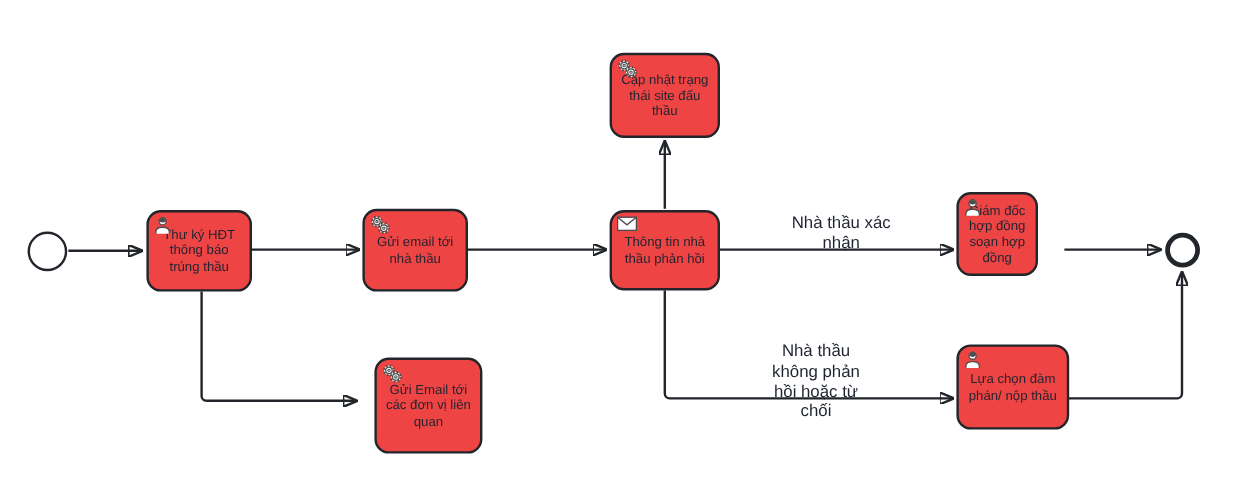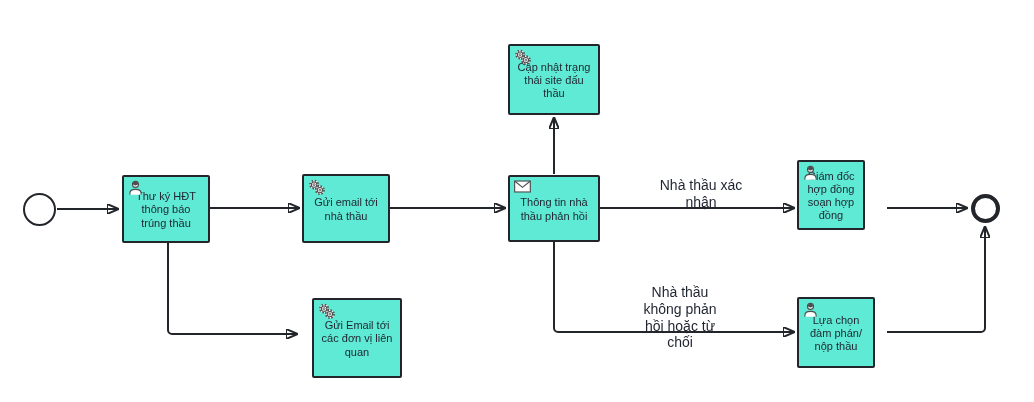--- a/index.html
+++ b/index.html
@@ -9,23 +9,23 @@
     background:#ffffff;
     font-family:"Liberation Sans","DejaVu Sans",sans-serif;
     color:#1f2430;
     overflow:hidden;
   }
   .connectors{position:absolute;left:0;top:0;}
   .connectors path{stroke:#22252a;stroke-width:2;fill:none;}
   .task{
     position:absolute;
     box-sizing:border-box;
-    background:#5eead4;
+    background:#ef4444;
     border:2px solid #22252a;
-    border-radius:2px;
+    border-radius:12px;
     display:flex;align-items:center;justify-content:center;
     text-align:center;
     font-size:11px;line-height:1.2;
     padding:4px 5px 2px 5px;
   }
   .task-icon{position:absolute;top:3px;left:4px;}
   .event{
     position:absolute;box-sizing:border-box;
     border-radius:50%;background:#ffffff;
   }
@@ -39,21 +39,21 @@
   }
   .flow-label.confirm{left:656px;top:177px;width:90px;}
   .flow-label.reject{left:634px;top:284px;width:92px;}
   
   .t0{left:122px;top:175px;width:88px;height:68px;}
   .t1{left:302px;top:174px;width:88px;height:69px;}
   .t2{left:312px;top:298px;width:90px;height:80px;}
   .t3{left:508px;top:44px;width:92px;height:71px;}
   .t4{left:508px;top:175px;width:92px;height:67px;}
   .t5{left:797px;top:160px;width:68px;height:70px;}
-  .t6{left:797px;top:297px;width:78px;height:71px;}
+  .t6{left:797px;top:287px;width:94px;height:71px;}
 </style>
 </head>
 <body>
 
 <div class="canvas">
 
   <svg width="0" height="0" style="position:absolute" aria-hidden="true">
     <defs>
       <symbol id="sym-user" viewBox="0 0 15 15">
         <circle cx="7.5" cy="4.4" r="3" fill="#ffffff" stroke="#4d4d4d" stroke-width="1.1"></circle>

